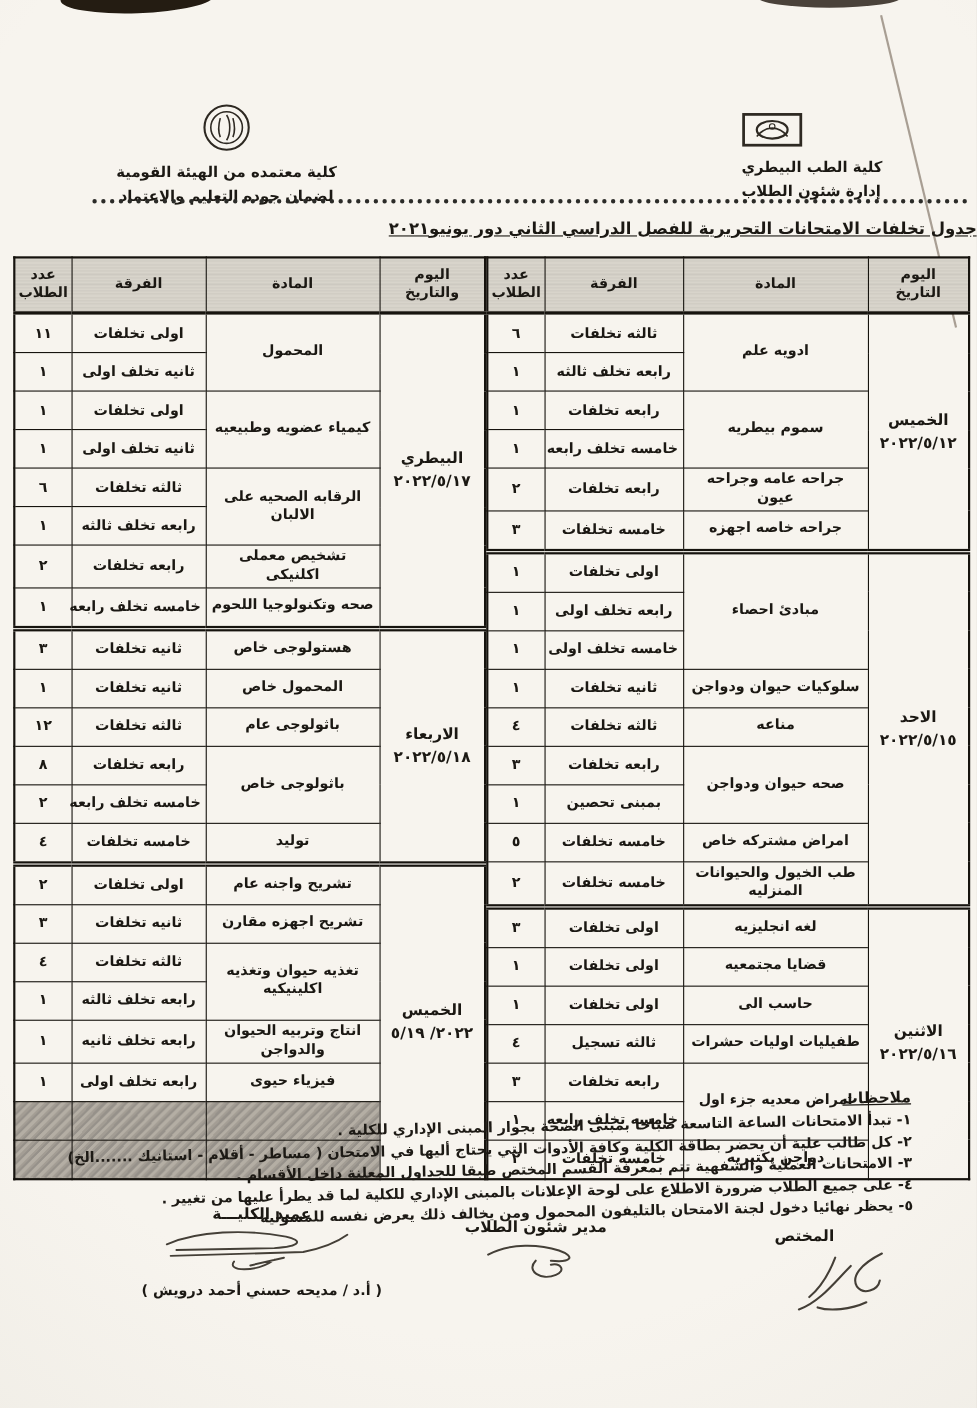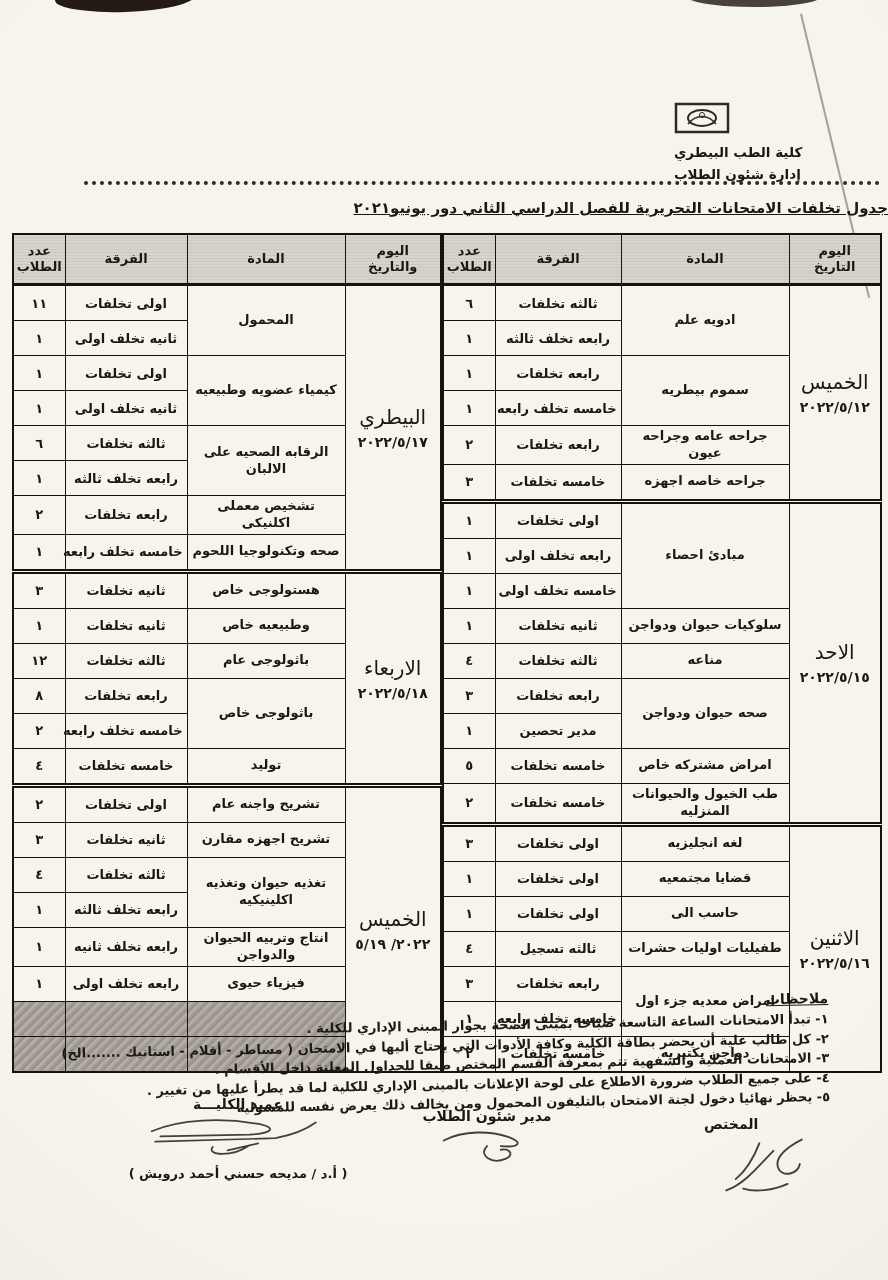--- a/index.html
+++ b/index.html
@@ -32,21 +32,21 @@
   .table-left{left:12px;width:428px;}
   .exam-table th,.exam-table td{border:1.8px solid #16130e;}
   .exam-table{border:2.5px solid #16130e;}
   .exam-table th{
     height:44px;background:#d8d4cb;
     background-image:repeating-linear-gradient(0deg, rgba(0,0,0,.05) 0 1px, transparent 1px 3px);
     font-size:13px;font-weight:700;border-bottom:3px solid #16130e;white-space:pre-line;line-height:1.25;padding:2px;
   }
   .exam-table td{height:30px;font-size:13px;font-weight:700;text-align:center;vertical-align:middle;padding:2px 4px;}
   .day-cell{vertical-align:top;padding-top:7px;}
-  .day-name{font-size:20px;font-weight:400;}
+  .day-name{font-size:14px;font-weight:700;}
   .day-date{margin-top:5px;font-size:14px;letter-spacing:.5px;direction:ltr;}
   .subject-cell{font-size:13.5px;line-height:1.3;}
   .group-cell{font-size:13px;white-space:nowrap;}
   .count-cell{font-size:13px;}
   tr.block-start td{border-top:5px double #16130e;}
   td.hatched{
     background:repeating-linear-gradient(135deg, #96918a 0 2px, #b4aea4 2px 5px, #a39d94 5px 7px);
   }
   
   .notes{position:absolute;top:990px;right:60px;left:36px;transform:rotate(-1.1deg);transform-origin:top right;text-align:right;}
@@ -77,20 +77,31 @@
         <rect x="2" y="2" width="52" height="28" stroke-width="2.5"></rect>
         <ellipse cx="28" cy="16" rx="14" ry="8" stroke-width="2"></ellipse>
         <path d="M14 22 C 22 12 34 12 42 22" stroke-width="1.5"></path>
         <circle cx="28" cy="13" r="2.5" fill="#2e2922"></circle>
       </svg>
     </span>
     <div class="letterhead-line">كلية الطب البيطري</div>
     <div class="letterhead-line">إدارة شئون الطلاب</div>
   </div>
 
+  <div class="letterhead-left">
+    <span class="logo-box">
+      <svg class="emblem" width="46" height="46" viewBox="0 0 48 48">
+        <circle cx="24" cy="24" r="21" stroke-width="2"></circle>
+        <circle cx="24" cy="24" r="15" stroke-width="1.5"></circle>
+        <path d="M24 12 C 28 18 28 30 24 36 M 18 15 C 16 22 16 28 18 33 M 30 15 C 32 22 32 28 30 33" stroke-width="1.5"></path>
+      </svg>
+    </span>
+    <div class="letterhead-line">كلية معتمده من الهيئة القومية</div>
+    <div class="letterhead-line">لضمان جوده التعليم والاعتماد</div>
+  </div>
 
   <div class="dotted-sep"></div>
 
   <div class="doc-title">جدول تخلفات الامتحانات التحريرية للفصل الدراسي الثاني دور يونيو٢٠٢١</div>
 
   <table class="exam-table table-right" id="table-right">
     <colgroup>
         <col style="width:92px">
         <col style="width:168px">
         <col style="width:126px">
@@ -165,21 +176,21 @@
           <td class="subject-cell" rowspan="1">مناعه</td>
           <td class="group-cell">ثالثه تخلفات</td>
           <td class="count-cell">٤</td>
         </tr>
         <tr>
           <td class="subject-cell" rowspan="2">صحه حيوان ودواجن</td>
           <td class="group-cell">رابعه تخلفات</td>
           <td class="count-cell">٣</td>
         </tr>
         <tr>
-          <td class="group-cell">مدير تحصين</td>
+          <td class="group-cell">بمبنى تحصين</td>
           <td class="count-cell">١</td>
         </tr>
         <tr>
           <td class="subject-cell" rowspan="1">امراض مشتركه خاص</td>
           <td class="group-cell">خامسه تخلفات</td>
           <td class="count-cell">٥</td>
         </tr>
         <tr>
           <td class="subject-cell" rowspan="1">طب الخيول والحيوانات المنزليه</td>
           <td class="group-cell">خامسه تخلفات</td>
@@ -288,21 +299,21 @@
         <tr class="block-start">
           <td class="day-cell" rowspan="6">
             <div class="day-name">الاربعاء</div>
             <div class="day-date">٢٠٢٢/٥/١٨</div>
           </td>
           <td class="subject-cell" rowspan="1">هستولوجى خاص</td>
           <td class="group-cell">ثانيه تخلفات</td>
           <td class="count-cell">٣</td>
         </tr>
         <tr>
-          <td class="subject-cell" rowspan="1">وطبيعيه خاص</td>
+          <td class="subject-cell" rowspan="1">المحمول خاص</td>
           <td class="group-cell">ثانيه تخلفات</td>
           <td class="count-cell">١</td>
         </tr>
         <tr>
           <td class="subject-cell" rowspan="1">باثولوجى عام</td>
           <td class="group-cell">ثالثه تخلفات</td>
           <td class="count-cell">١٢</td>
         </tr>
         <tr>
           <td class="subject-cell" rowspan="2">باثولوجى خاص</td>

